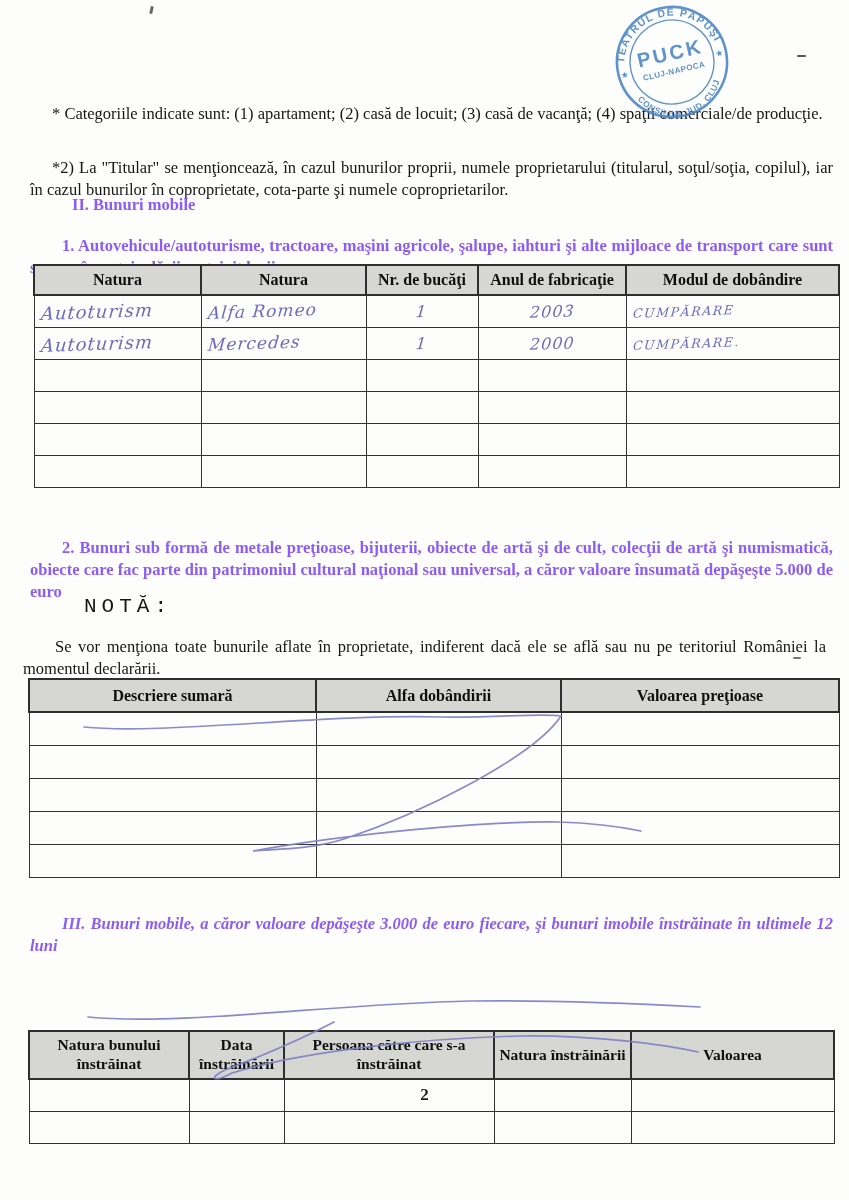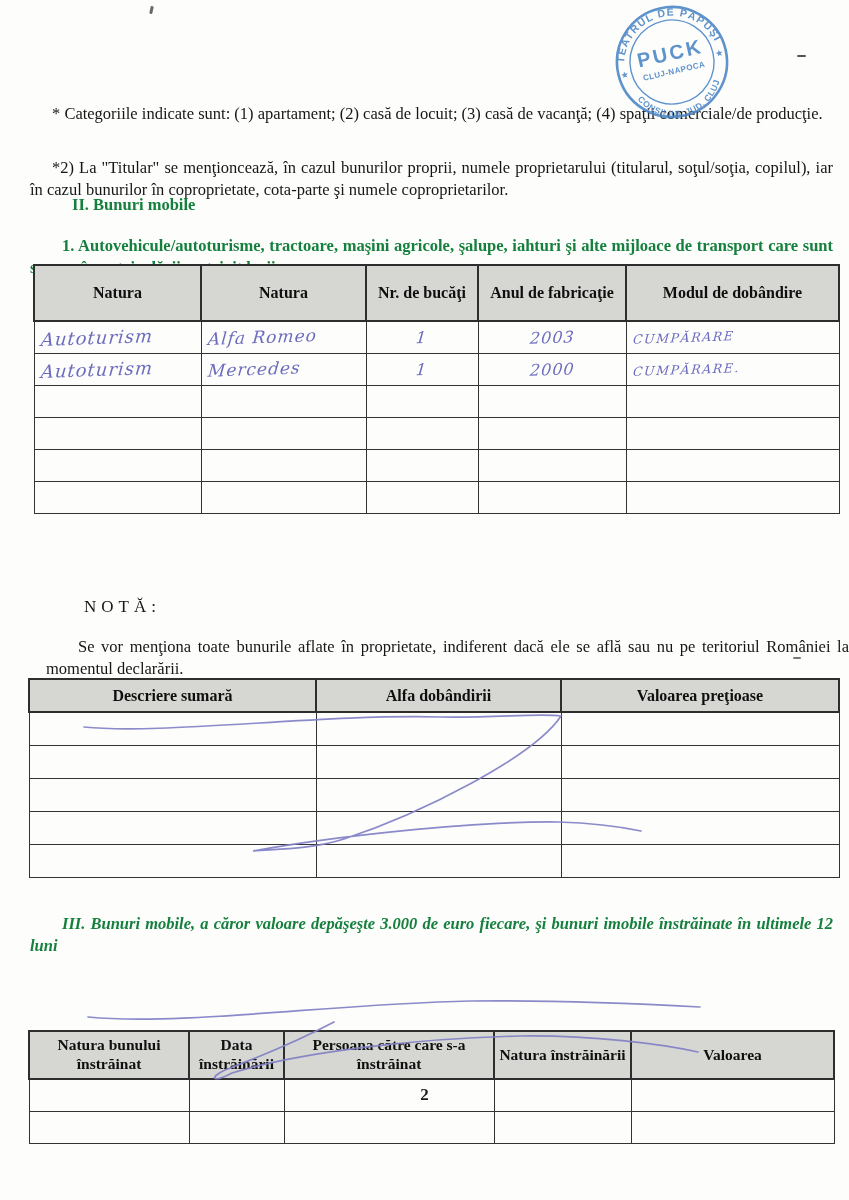--- a/index.html
+++ b/index.html
@@ -2,33 +2,33 @@
 <html lang="ro"><head>
 <meta charset="utf-8">
 <style>
   html,body{margin:0;padding:0;background:#ffffff;}
   .page{
     position:relative;width:849px;height:1200px;margin:0 auto;
     background:#fdfdfc;overflow:hidden;
     font-family:"Liberation Serif",serif;color:#161616;
   }
   .block{position:absolute;text-align:justify;line-height:22px;font-size:16.5px;}
-  .bold{font-weight:700;color:#15803d;}
+  .bold{font-weight:700;color:#8b5cf6;}
   .indent-sm{text-indent:22px;}
   .indent-md{text-indent:32px;}
-  .nota-label{letter-spacing:5px;font-size:17px;}
+  .nota-label{letter-spacing:5px;font-size:21px;font-family:Liberation Mono, monospace;}
   
   .doc-table{position:absolute;border-collapse:collapse;table-layout:fixed;}
   .doc-table th{
     background:#d6d6d2;font-family:"Liberation Serif",serif;font-weight:700;
     font-size:16px;color:#0f0f0f;text-align:center;vertical-align:middle;
     border:2px solid #2e2e2e;padding:2px 4px;
   }
   .doc-table td{border:1.7px solid #333;padding:0 6px;vertical-align:middle;}
-  .t1 thead tr{height:56px;} .t1 tbody tr{height:32px;}
+  .t1 thead tr{height:30px;} .t1 tbody tr{height:32px;}
   .t2 thead tr{height:33px;} .t2 tbody tr{height:33px;}
   .t3 thead tr{height:48px;} .t3 tbody tr{height:32px;}
   .t3 th{font-size:15.5px;line-height:1.2;}
   .cell-center{text-align:center;}
   
   .hw{
     font-family:"DejaVu Serif",serif;font-style:italic;color:#6c6cbe;
     display:inline-block;transform:rotate(-2deg) skewX(-7deg);
     letter-spacing:1px;white-space:nowrap;
   }
@@ -118,22 +118,23 @@
       <tr>
           <td></td>
           <td></td>
           <td></td>
           <td></td>
           <td></td>
         </tr>
     </tbody>
   </table>
 
+  <p class="block bold indent-md" style="left:30px;top:520px;width:803px;">2. Bunuri sub formă de metale preţioase, bijuterii, obiecte de artă şi de cult, colecţii de artă şi numismatică, obiecte care fac parte din patrimoniul cultural naţional sau universal, a căror valoare însumată depăşeşte 5.000 de euro</p>
   <div class="block nota-label" style="left:84px;top:596px;text-align:left;">NOTĂ:</div>
-  <p class="block indent-md" style="left:46px;top:619px;width:803px;">Se vor menţiona toate bunurile aflate în proprietate, indiferent dacă ele se află sau nu pe teritoriul României la momentul declarării.</p>
+  <p class="block indent-md" style="left:23px;top:619px;width:803px;">Se vor menţiona toate bunurile aflate în proprietate, indiferent dacă ele se află sau nu pe teritoriul României la momentul declarării.</p>
 
   <table class="doc-table t2" style="left:28px;top:678px;width:810px;">
     <colgroup>
         <col style="width:287px">
         <col style="width:245px">
         <col style="width:278px">
       </colgroup>
     <thead>
       <tr>
         <th>Descriere sumară</th>

